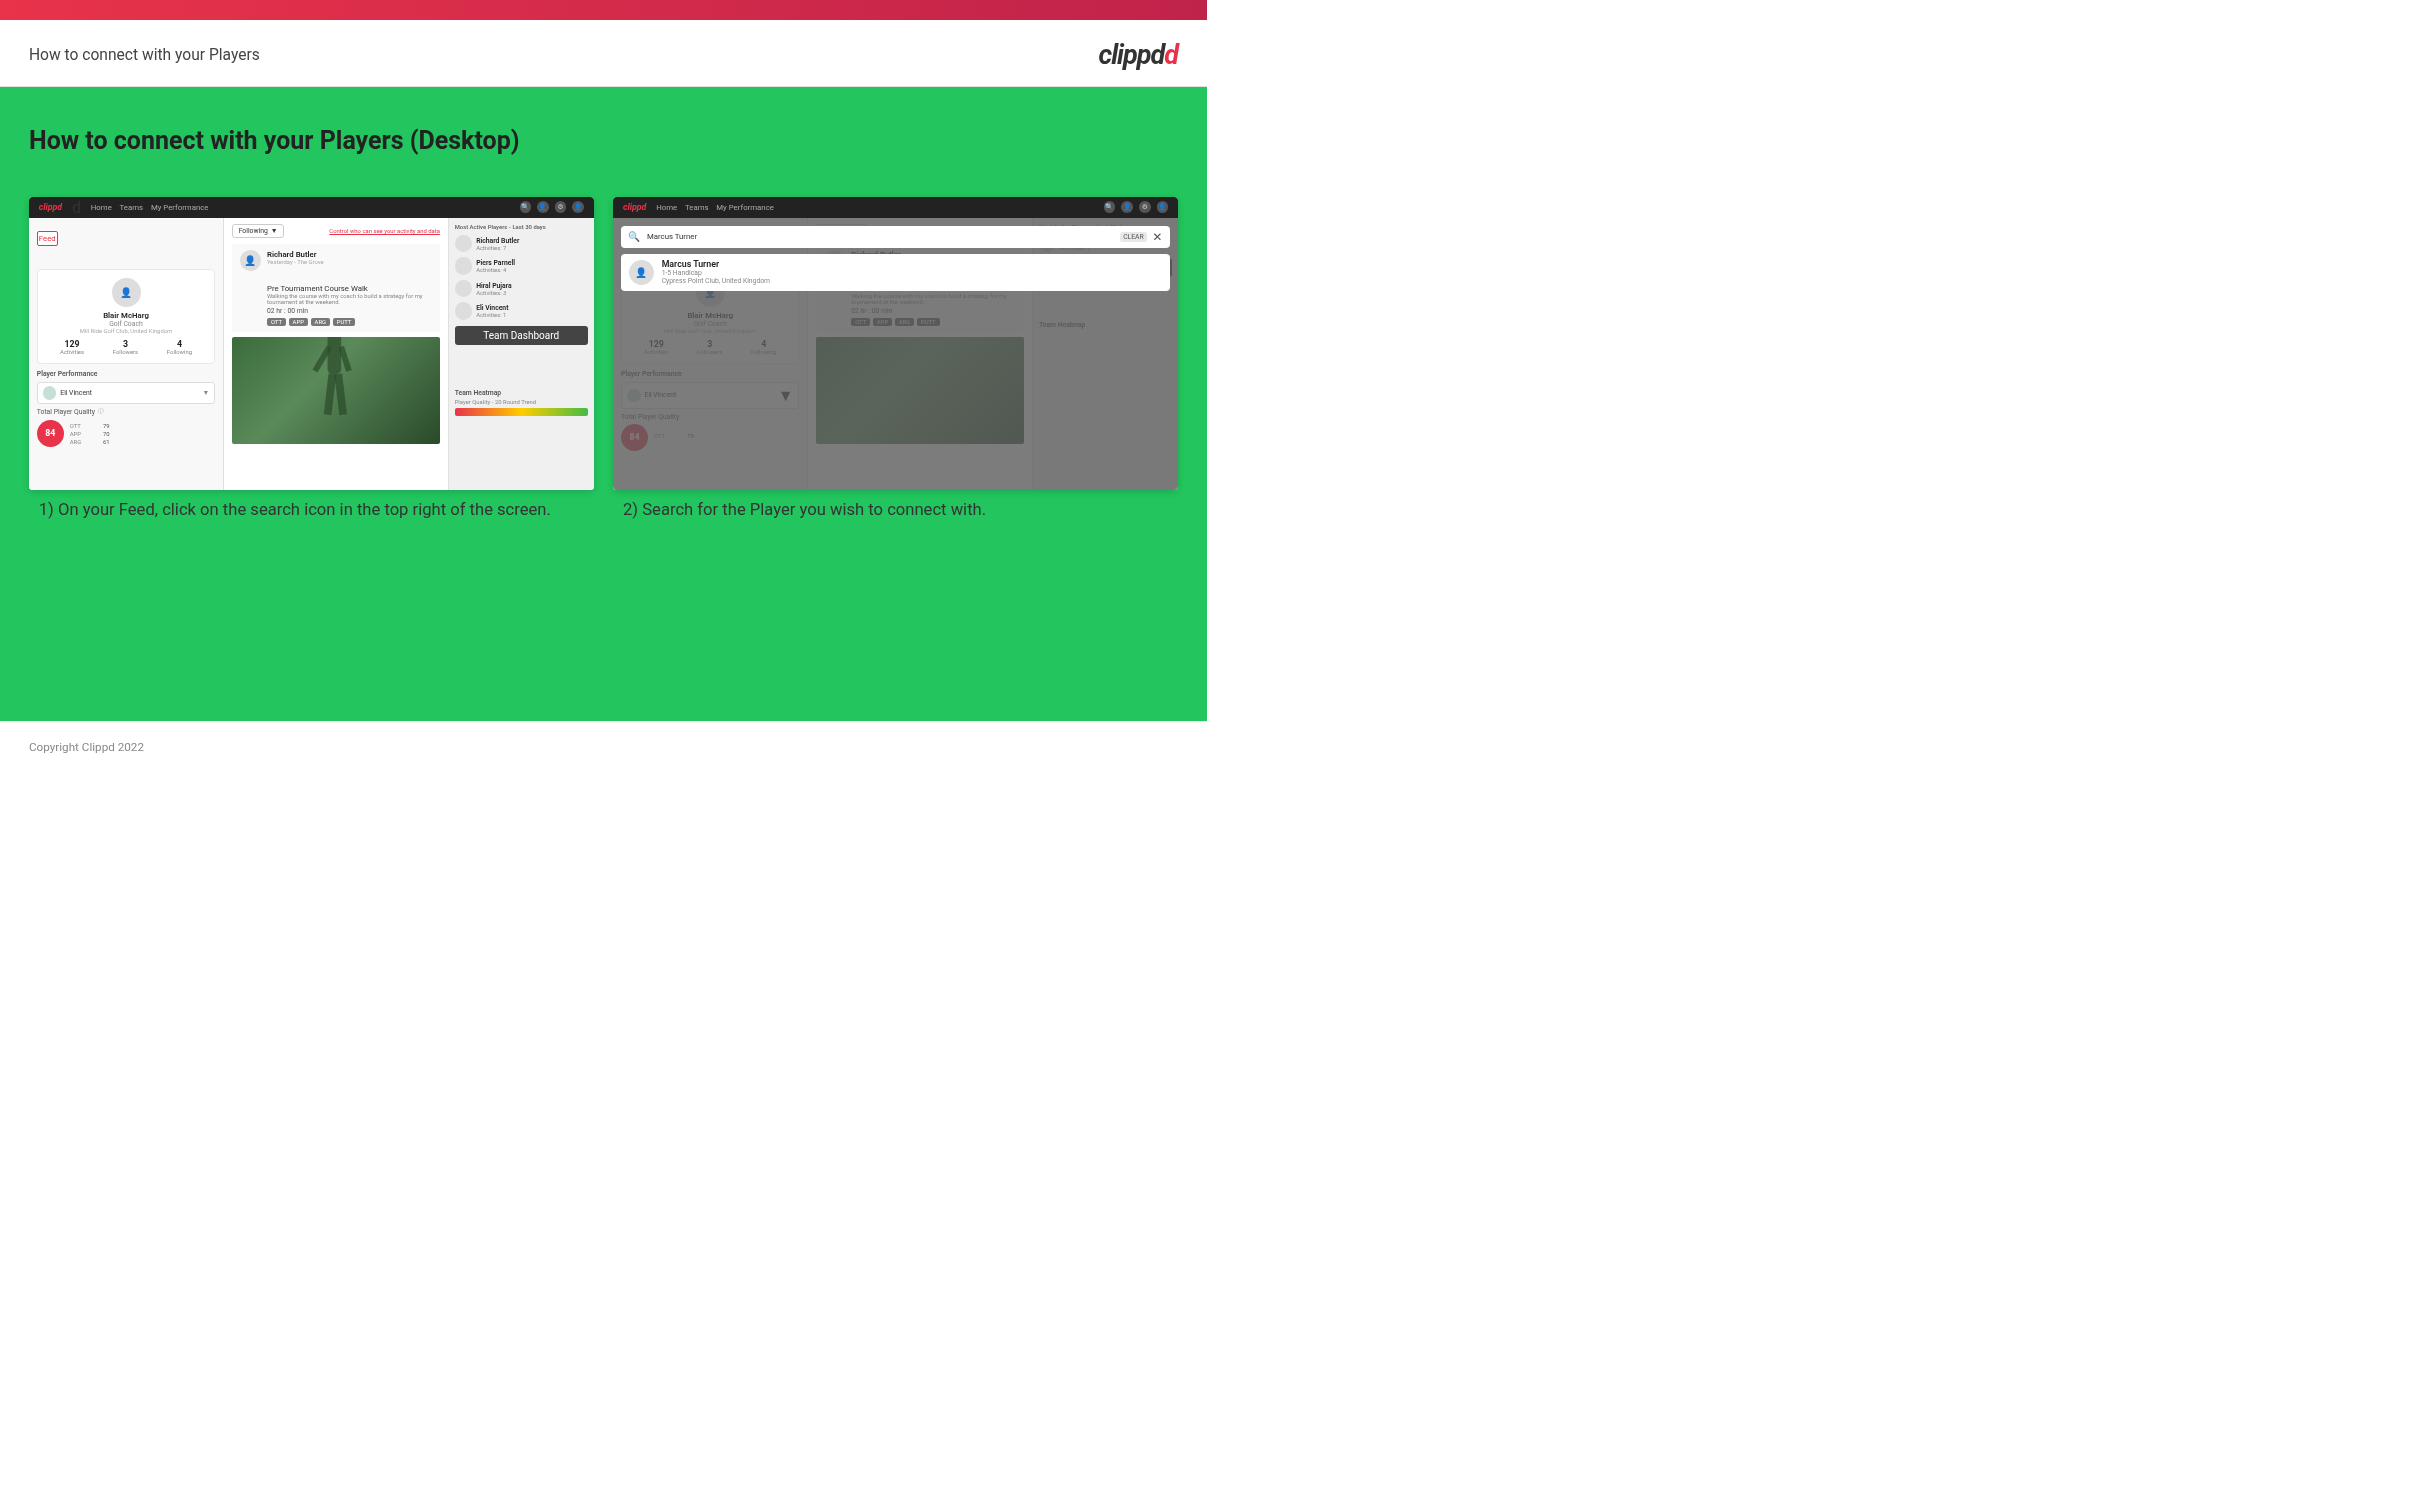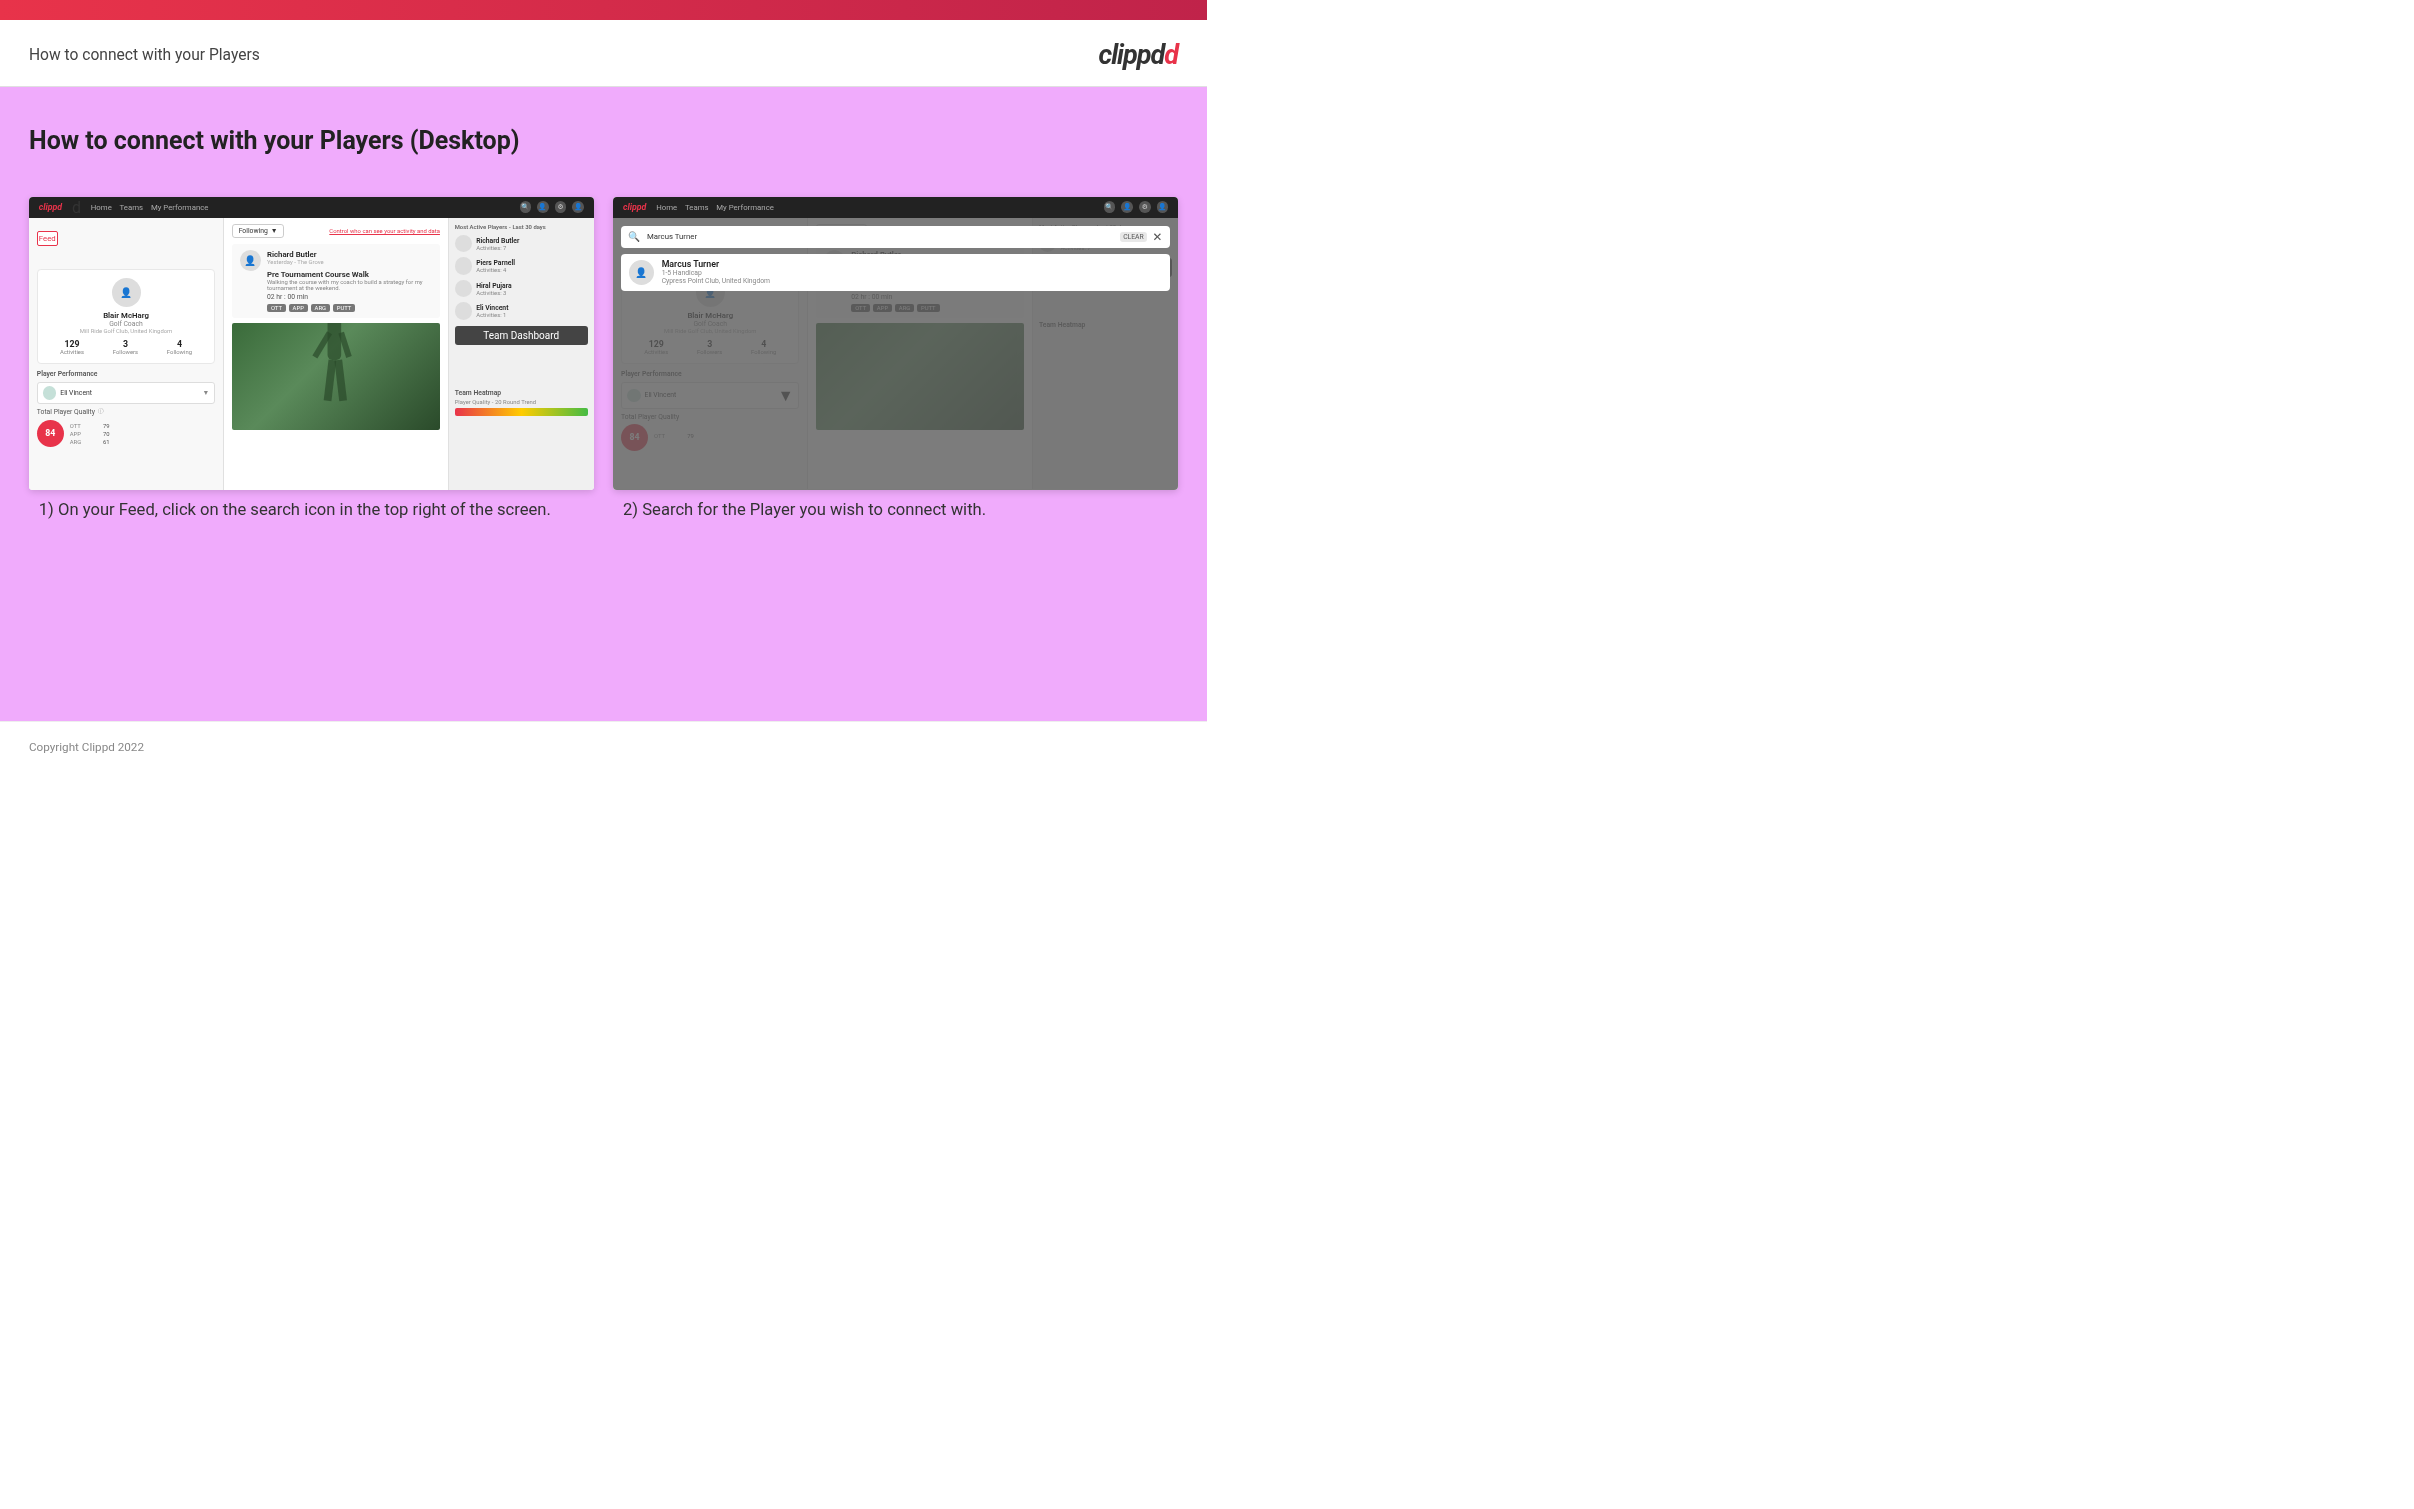--- a/index.html
+++ b/index.html
@@ -38,21 +38,21 @@
       font-weight: 700;
       color: #e8334a;
       font-style: italic;
       letter-spacing: -1px;
     }
     .logo span { color: #333; }
 
     
     .main-content {
       padding: 19.5px 29px;
-      background: #f0abfc;
+      background: #22c55e;
       min-height: 634px;
     }
 
     .hero-section {
       padding: 19.5px 0 24.4px 0;
     }
 
     .hero-title {
       font-size: 25px;
       font-weight: 700;
@@ -380,23 +380,23 @@
       color: #222;
     }
 
     .activity-meta {
       font-size: 5.9px;
       color: #aaa;
     }
 
     .activity-title {
       font-size: 7.8px;
-      font-weight: 700;
+      font-weight: 400;
       color: #333;
-      margin-top: 5px;
+      margin-top: 19px;
     }
 
     .activity-desc {
       font-size: 5.9px;
       color: #888;
     }
 
     .activity-duration {
       font-size: 6.8px;
       color: #555;

